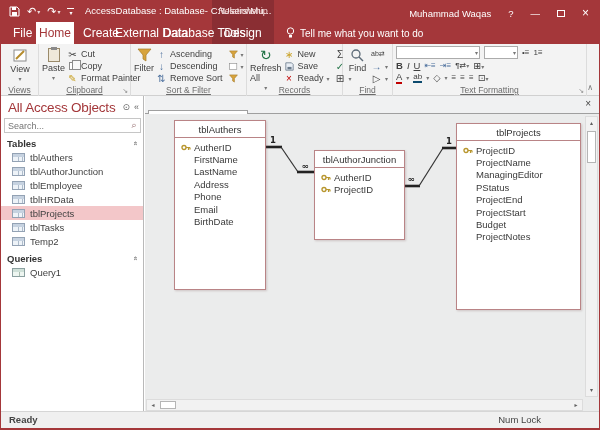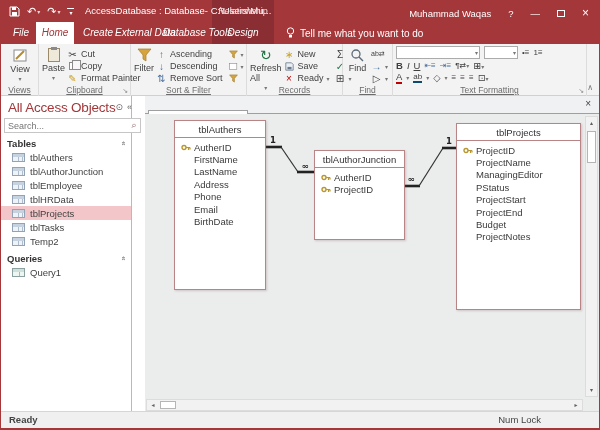--- a/index.html
+++ b/index.html
@@ -20,21 +20,21 @@
   .custom-ico .bar { width:7px; border-top:1px solid #fff; margin-bottom:2px; }
   .custom-ico .v { font-size:6px; }
   .app-title { position:absolute; left:84px; top:0; height:22px; line-height:22px; font-size:9.5px; color:#fff; white-space:nowrap; }
   .tb-right { position:absolute; right:10px; top:2px; height:22px; display:flex; align-items:center; gap:17px; color:#fff;text-align:center; }
   .tb-right .t { font-size:9.5px; }
   .maxbox { width:8px; height:7px; border:1px solid #fff; display:inline-block; }
 
   
   .tabrow { position:absolute; left:0; top:22px; width:100%; height:22px; background:#A4373A; color:#fff; }
   .ctx-rect-tabs { position:absolute; left:211px; top:0; width:62px; height:22px; background:#8A2E33; }
-  .rtab { position:absolute; top:0; height:22px; line-height:22px; font-size:10px; cursor:default;font-style:italic; }
+  .rtab { position:absolute; top:0; height:22px; line-height:22px; font-size:12px; cursor:default; }
   .rtab.active { background:#fff; color:#A4373A; text-align:center; }
   .tellme { position:absolute; left:285px; top:0; height:22px; display:flex; align-items:center; gap:5px; font-size:10px; color:#fff; }
 
   
   .ribbon { position:absolute; left:0; top:44px; width:100%; height:52px; background:#f3f3f3;
             border-bottom:1px solid #d0d0d0; display:flex; }
   .rgroup { position:relative; height:52px; border-right:1px solid #dcdcdc; display:flex; padding:2px 2px 12px 3px; }
   .glabel { position:absolute; bottom:1px; left:0; width:100%; text-align:center; font-size:8.5px; color:#6b6b6b;text-decoration:underline; }
   .launcher { position:absolute; bottom:1px; right:2px; font-size:7px; color:#8a8a8a; }
   .bigbtn { width:34px; display:flex; flex-direction:column; align-items:center; justify-content:flex-start;
@@ -52,21 +52,21 @@
   .hl { border-bottom:2px solid #0c4a6e; }
   .fc { border-bottom:2px solid #c00000; }
   .collapse-ribbon { position:absolute; right:6px; bottom:3px; font-size:8px; color:#777; }
   .copy-ico { position:relative; width:7px; height:8px; border:1px solid #8a8a8a; background:#fff; margin-left:2px; }
   .copy-ico:before { content:""; position:absolute; left:2px; top:-3px; width:7px; height:8px; border:1px solid #8a8a8a; background:#f8f8f8; }
   .paste-ico { position:relative; width:12px; height:14px; border:1px solid #9a8a6a; background:#efe9da; }
   .paste-ico:before { content:""; position:absolute; left:2px; top:-2px; width:6px; height:3px; background:#8a8a8a; }
 
   
   .main { position:absolute; left:0; top:96px; width:598px; height:315px; background:#fff; }
-  .nav { position:absolute; left:0; top:0; width:131px; height:315px; border-right:1px solid #b9b9b9; background:#fff; }
+  .nav { position:absolute; left:0; top:0; width:143px; height:315px; border-right:1px solid #b9b9b9; background:#fff; }
   .nav-header { position:absolute; left:0; top:2px; width:100%; height:18px; display:flex; align-items:center; padding:0 4px 0 7px; }
   .nav-title { color:#A4373A; font-size:13.5px; letter-spacing:-0.2px; flex:1; white-space:nowrap; }
   .nav-hicons { display:flex; gap:4px; color:#666; font-size:9px; align-items:center; }
   .searchwrap { position:absolute; left:3px; top:22px; width:137px; height:15px; border:1px solid #c6c6c6; background:#fff; display:flex; align-items:center; }
   .searchwrap input { flex:1; border:none; outline:none; font-size:9px; color:#555; padding:0 3px; font-family:inherit; background:transparent; }
   .mag { width:12px; color:#8a5c5e; font-size:9px; text-align:center; }
   .navlist { position:absolute; left:0; top:40px; width:100%; }
   .ngroup { display:flex; align-items:center; height:14px; padding:0 6px; font-weight:bold; font-size:9.5px; color:#333; }
   .ngroup .chev { margin-left:auto; color:#777; font-size:8px; transform:rotate(90deg); }
   .nitem { display:flex; align-items:center; gap:5px; height:14px; padding-left:11px; font-size:9.5px; color:#3f3f3f; cursor:default; }
@@ -535,25 +535,25 @@
             <div class="rel-field">
                 <span class="keycell"></span>
                 <span>ManagingEditor</span>
               </div>
             <div class="rel-field">
                 <span class="keycell"></span>
                 <span>PStatus</span>
               </div>
             <div class="rel-field">
                 <span class="keycell"></span>
+                <span>ProjectEnd</span>
+              </div>
+            <div class="rel-field">
+                <span class="keycell"></span>
                 <span>ProjectStart</span>
-              </div>
-            <div class="rel-field">
-                <span class="keycell"></span>
-                <span>ProjectEnd</span>
               </div>
             <div class="rel-field">
                 <span class="keycell"></span>
                 <span>Budget</span>
               </div>
             <div class="rel-field">
                 <span class="keycell"></span>
                 <span>ProjectNotes</span>
               </div>
           </div>

